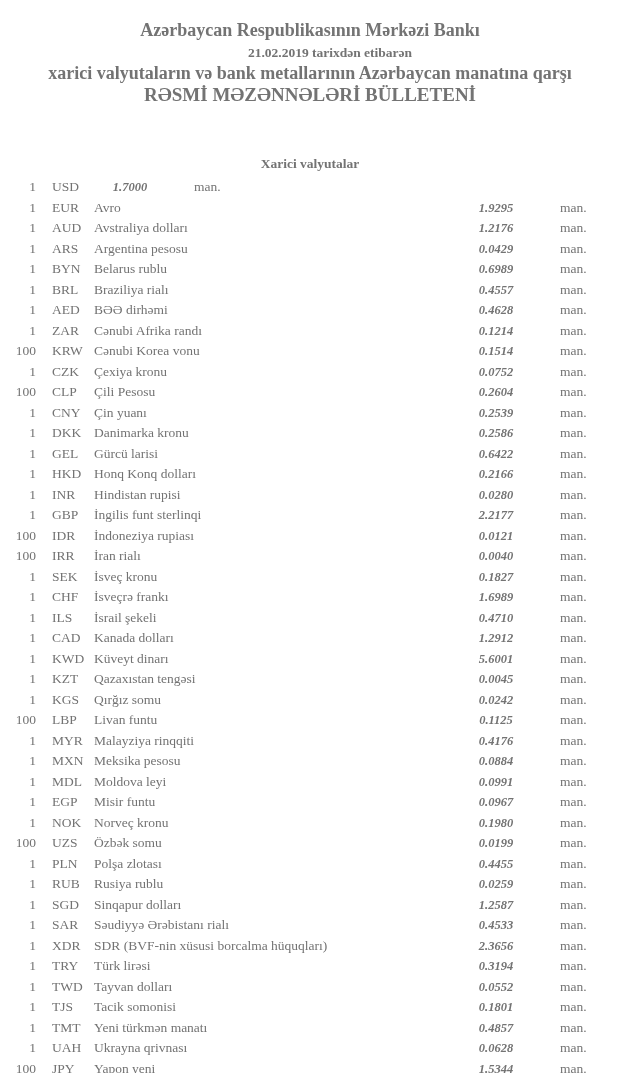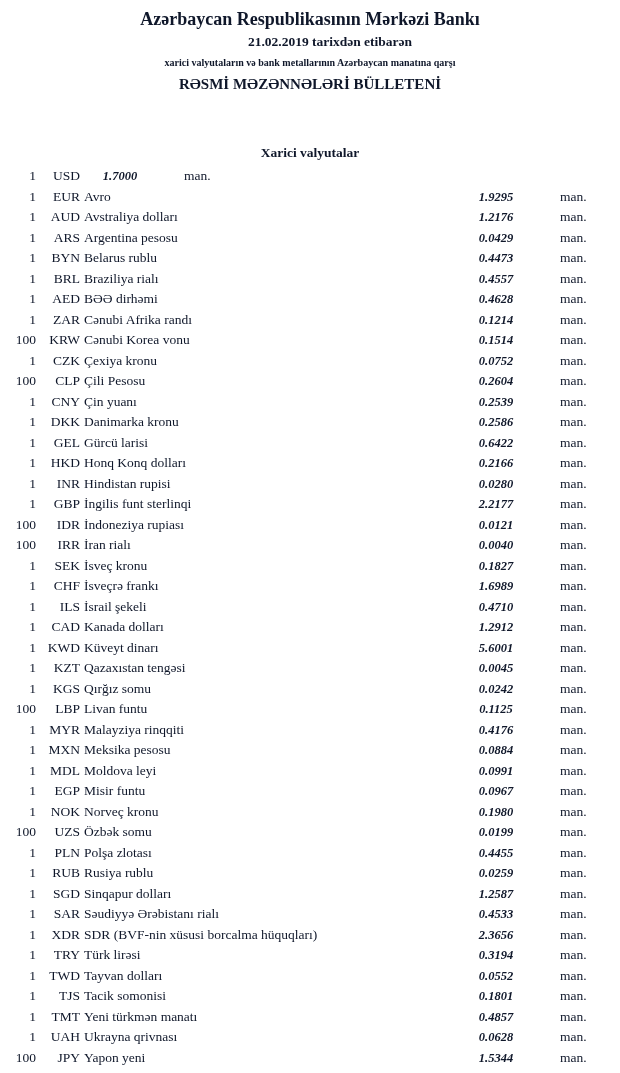--- a/index.html
+++ b/index.html
@@ -1,46 +1,46 @@
 <!DOCTYPE html>
 <html><head>
 <meta charset="utf-8">
 <style>
   * { margin: 0; padding: 0; box-sizing: border-box; }
   html, body { background: #ffffff; }
   .page {
     width: 620px;
     height: 1073px;
     background: #ffffff;
-    color: #0f172a;
+    color: #737373;
     font-family: "Liberation Serif", "DejaVu Serif", serif;
     overflow: hidden;
-    padding-top: 7px;
+    padding-top: 18px;
   }
   .hdr-title {
     font-size: 18px;
     font-weight: bold;
     text-align: center;
     line-height: 24px;
   }
   .hdr-date {
     font-size: 13.5px;
     font-weight: bold;
     text-align: center;
     line-height: 21px;
     margin-left: 40px;
   }
   .hdr-subtitle {
-    font-size: 10px;
+    font-size: 18px;
     font-weight: bold;
     text-align: center;
     line-height: 21px;
   }
   .hdr-bulletin {
-    font-size: 15px;
+    font-size: 19px;
     font-weight: bold;
     text-align: center;
     line-height: 22px;
   }
   .section-title {
     font-size: 13.5px;
     font-weight: bold;
     text-align: center;
     margin-top: 49px;
     margin-bottom: 4px;
@@ -57,22 +57,22 @@
     font-size: 13.5px;
     white-space: nowrap;
   }
   .cell-qty {
     width: 36px;
     text-align: right;
     flex: 0 0 auto;
   }
   .cell-code {
     width: 38px;
-    text-align: right;
-    margin-left: 6px;
+    text-align: left;
+    margin-left: 16px;
     flex: 0 0 auto;
   }
   .cell-name {
     flex: 1 1 auto;
     padding-left: 4px;
     overflow: hidden;
   }
   .cell-rate {
     width: 80px;
     text-align: center;
@@ -127,21 +127,21 @@
         <span class="cell-qty">1</span>
         <span class="cell-code">ARS</span>
         <span class="cell-name">Argentina pesosu</span>
         <span class="cell-rate">0.0429</span>
         <span class="cell-unit">man.</span>
       </div>
       <div class="row">
         <span class="cell-qty">1</span>
         <span class="cell-code">BYN</span>
         <span class="cell-name">Belarus rublu</span>
-        <span class="cell-rate">0.4473</span>
+        <span class="cell-rate">0.6989</span>
         <span class="cell-unit">man.</span>
       </div>
       <div class="row">
         <span class="cell-qty">1</span>
         <span class="cell-code">BRL</span>
         <span class="cell-name">Braziliya rialı</span>
         <span class="cell-rate">0.4557</span>
         <span class="cell-unit">man.</span>
       </div>
       <div class="row">

